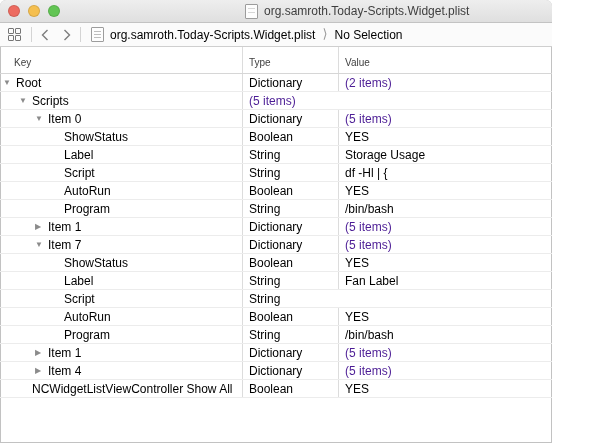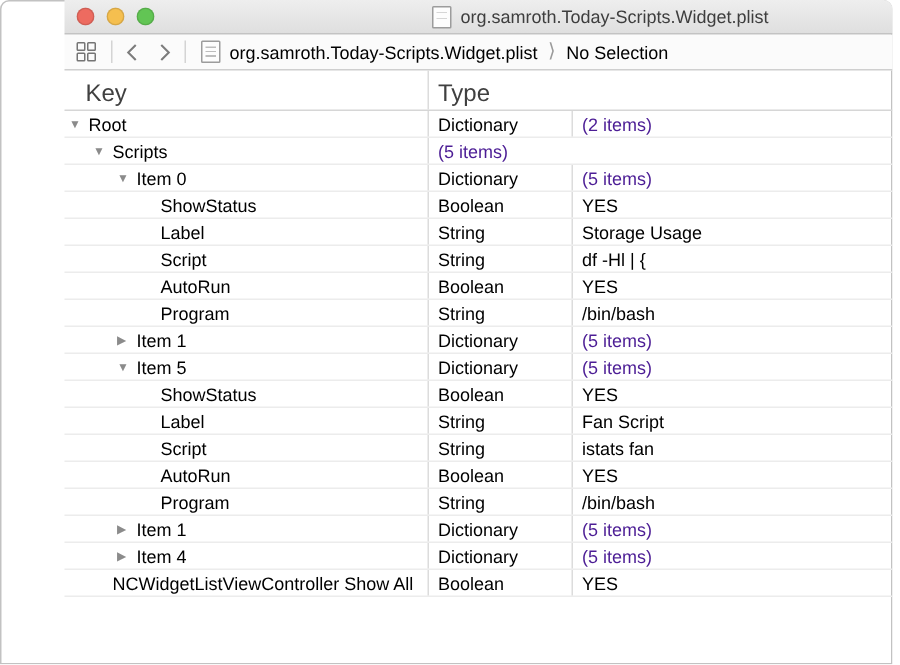--- a/index.html
+++ b/index.html
@@ -1,16 +1,16 @@
 <!DOCTYPE html>
 <html><head>
 <meta charset="utf-8">
 <style>
   html,body{margin:0;padding:0;background:#ffffff;font-family:"Liberation Sans",sans-serif;}
-  .window{width:552px;height:443px;border-radius:6px 6px 0 0;overflow:hidden;background:#fff;position:relative;box-shadow:0 0 0 1px #c2c2c2 inset;padding-left:43px;}
+  .window{width:552px;height:443px;border-radius:6px 6px 0 0;overflow:hidden;background:#fff;position:relative;box-shadow:0 0 0 1px #c2c2c2 inset;}
 
   
   .titlebar{height:22px;background:linear-gradient(#eeeeee,#dfdfdf);border-bottom:1px solid #c3c3c3;position:relative;}
   .tl{width:12px;height:12px;border-radius:50%;position:absolute;top:5px;box-sizing:border-box;border:1px solid rgba(0,0,0,0.12);}
   .tl.red{left:8px;background:#ed6b60;}
   .tl.yellow{left:28px;background:#f5bf4f;}
   .tl.green{left:48px;background:#62c554;}
   .title-group{position:absolute;left:245px;top:0;bottom:0;display:flex;align-items:center;gap:6px;}
   .title-text{font-size:12px;color:#3e3e3e;white-space:nowrap;}
 
@@ -22,21 +22,21 @@
   
   .jumpbar{height:23px;background:#fbfbfb;border-bottom:1px solid #cfcfcf;display:flex;align-items:center;padding:0 8px;box-sizing:content-box;font-size:12px;color:#000;}
   .related-icon{width:13px;height:13px;display:grid;grid-template-columns:1fr 1fr;grid-template-rows:1fr 1fr;gap:1px;margin-right:8px;cursor:default;}
   .related-icon span{border:1px solid #757575;box-sizing:border-box;border-radius:1px;}
   .jb-divider{width:1px;height:15px;background:#d4d4d4;margin:0 2px;}
   .nav-btn{display:flex;align-items:center;justify-content:center;width:22px;height:100%;}
   .breadcrumb{display:flex;align-items:center;gap:6px;margin-left:8px;white-space:nowrap;}
   .crumb-sep{color:#9a9a9a;font-size:13px;margin:0 1px;position:relative;top:-1px;}
 
   
-  .table-header{display:flex;height:26px;border-bottom:1px solid #d6d6d6;font-size:16px;color:#404040;}
+  .table-header{display:flex;height:26px;border-bottom:1px solid #d6d6d6;font-size:10px;color:#404040;}
   .hcell{display:flex;align-items:center;padding-top:5px;box-sizing:border-box;height:100%;overflow:hidden;white-space:nowrap;}
   .hcell.key{width:242px;padding-left:14px;}
   .hcell.type{width:96px;padding-left:6px;border-left:1px solid #dcdcdc;}
   .hcell.value{flex:1;padding-left:6px;border-left:1px solid #dcdcdc;}
 
   .rows{}
   .row{display:flex;height:18px;box-sizing:border-box;border-bottom:1px solid #ececec;font-size:12px;color:#000;}
   .cell{display:flex;align-items:center;overflow:hidden;white-space:nowrap;box-sizing:border-box;}
   .key-cell{width:242px;position:relative;}
   .type-cell{width:96px;border-left:1px solid #dcdcdc;padding-left:6px;}
@@ -87,20 +87,21 @@
         </span>
       <span>org.samroth.Today-Scripts.Widget.plist</span>
       <span class="crumb-sep">⟩</span>
       <span>No Selection</span>
     </span>
   </div>
 
   <div class="table-header">
     <div class="hcell key">Key</div>
     <div class="hcell type">Type</div>
+    <div class="hcell value">Value</div>
   </div>
 
   <div class="rows">
   <div class="row">
     <div class="cell key-cell" style="padding-left: 16px;">
       <span class="tri" style="left: 3px;">▼</span>
       <span>Root</span>
     </div>
     <div class="cell type-cell">
       <span>Dictionary</span>
@@ -207,21 +208,21 @@
       <span>Dictionary</span>
     </div>
     <div class="cell value-cell">
       <span class="muted">(5 items)</span>
     </div>
   </div>
 
   <div class="row">
     <div class="cell key-cell" style="padding-left: 48px;">
       <span class="tri" style="left: 35px;">▼</span>
-      <span>Item 5</span>
+      <span>Item 7</span>
     </div>
     <div class="cell type-cell">
       <span>Dictionary</span>
     </div>
     <div class="cell value-cell">
       <span class="muted">(5 items)</span>
     </div>
   </div>
 
   <div class="row">
@@ -239,34 +240,31 @@
 
   <div class="row">
     <div class="cell key-cell" style="padding-left: 64px;">
 
       <span>Label</span>
     </div>
     <div class="cell type-cell">
       <span>String</span>
     </div>
     <div class="cell value-cell">
-      <span>Fan Script</span>
+      <span>Fan Label</span>
     </div>
   </div>
 
   <div class="row">
     <div class="cell key-cell" style="padding-left: 64px;">
 
       <span>Script</span>
     </div>
     <div class="cell type-cell">
       <span>String</span>
-    </div>
-    <div class="cell value-cell">
-      <span>istats fan</span>
     </div>
   </div>
 
   <div class="row">
     <div class="cell key-cell" style="padding-left: 64px;">
 
       <span>AutoRun</span>
     </div>
     <div class="cell type-cell">
       <span>Boolean</span>

